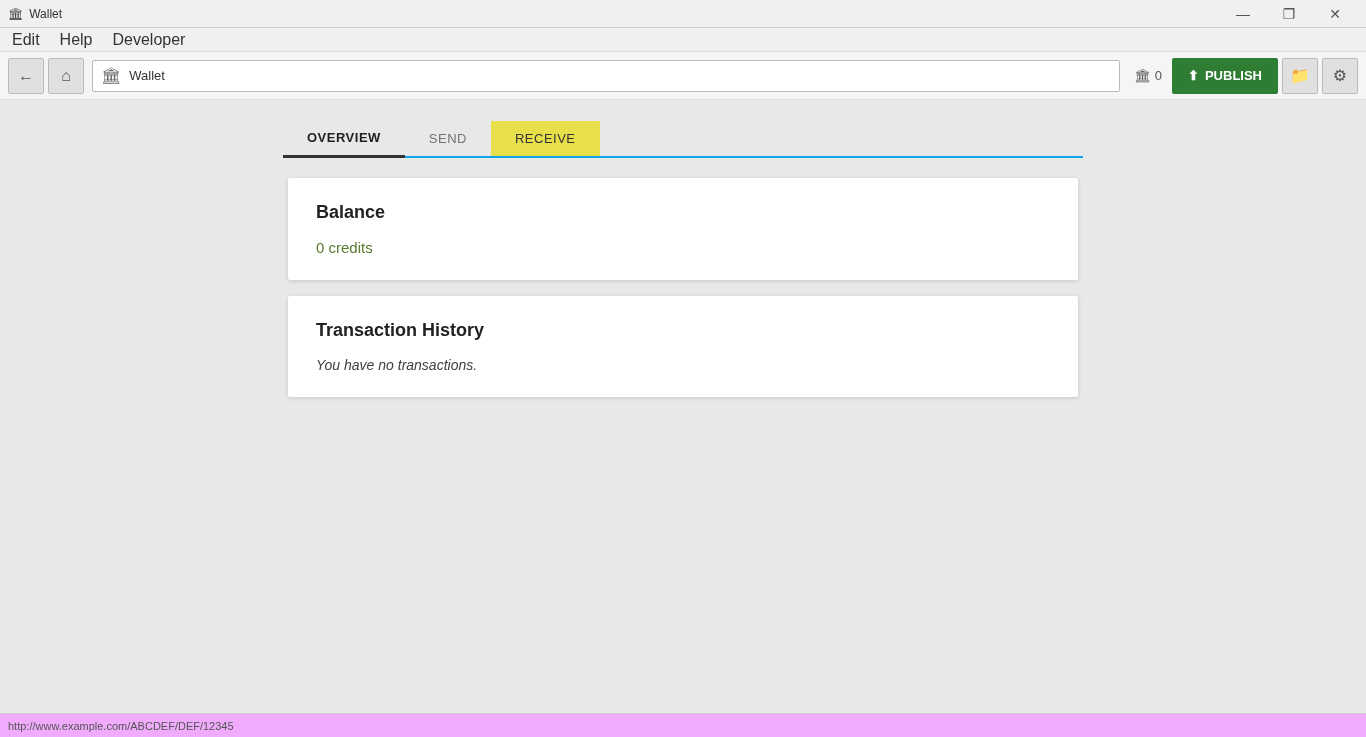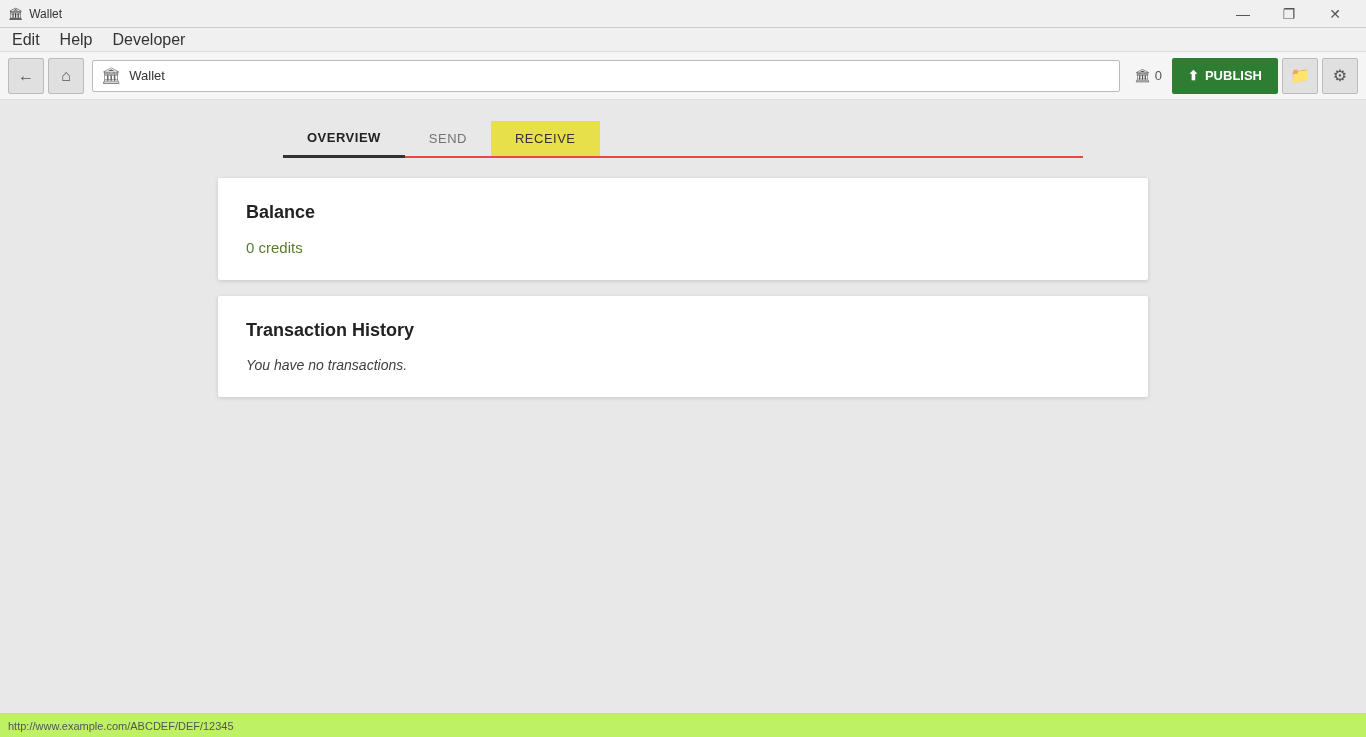--- a/index.html
+++ b/index.html
@@ -170,21 +170,21 @@
       align-items: center;
       padding: 20px 0;
       overflow-y: auto;
     }
 
     
     .tabs-container {
       width: 800px;
       display: flex;
       align-items: flex-end;
-      border-bottom: 2px solid #ef4444;
+      border-bottom: 2px solid #0ea5e9;
       margin-bottom: 20px;
     }
     .tab {
       padding: 10px 24px;
       font-size: 13px;
       cursor: pointer;
       color: #737373;
       border: none;
       background: none;
       letter-spacing: 0.5px;
@@ -197,21 +197,21 @@
     }
     .tab.highlighted {
       background: #e8e04a;
       color: #333;
       font-weight: 500;
     }
 
     
     .card {
       background: white;
-      width: 930px;
+      width: 790px;
       border-radius: 2px;
       box-shadow: 0 1px 4px rgba(0,0,0,0.15);
       margin-bottom: 16px;
       padding: 24px 28px;
     }
     .card-title {
       font-size: 18px;
       font-weight: 600;
       color: #222;
       margin-bottom: 16px;
@@ -223,21 +223,21 @@
     }
     .no-transactions {
       font-size: 14px;
       color: #404040;
       font-style: italic;
     }
 
     
     .status-bar {
       height: 24px;
-      background: #bef264;
+      background: #f0abfc;
       border-top: 1px solid #ccc;
       display: flex;
       align-items: center;
       padding: 0 8px;
       font-size: 11px;
       color: #555;
     }
   </style>
 </head>
 <body>

